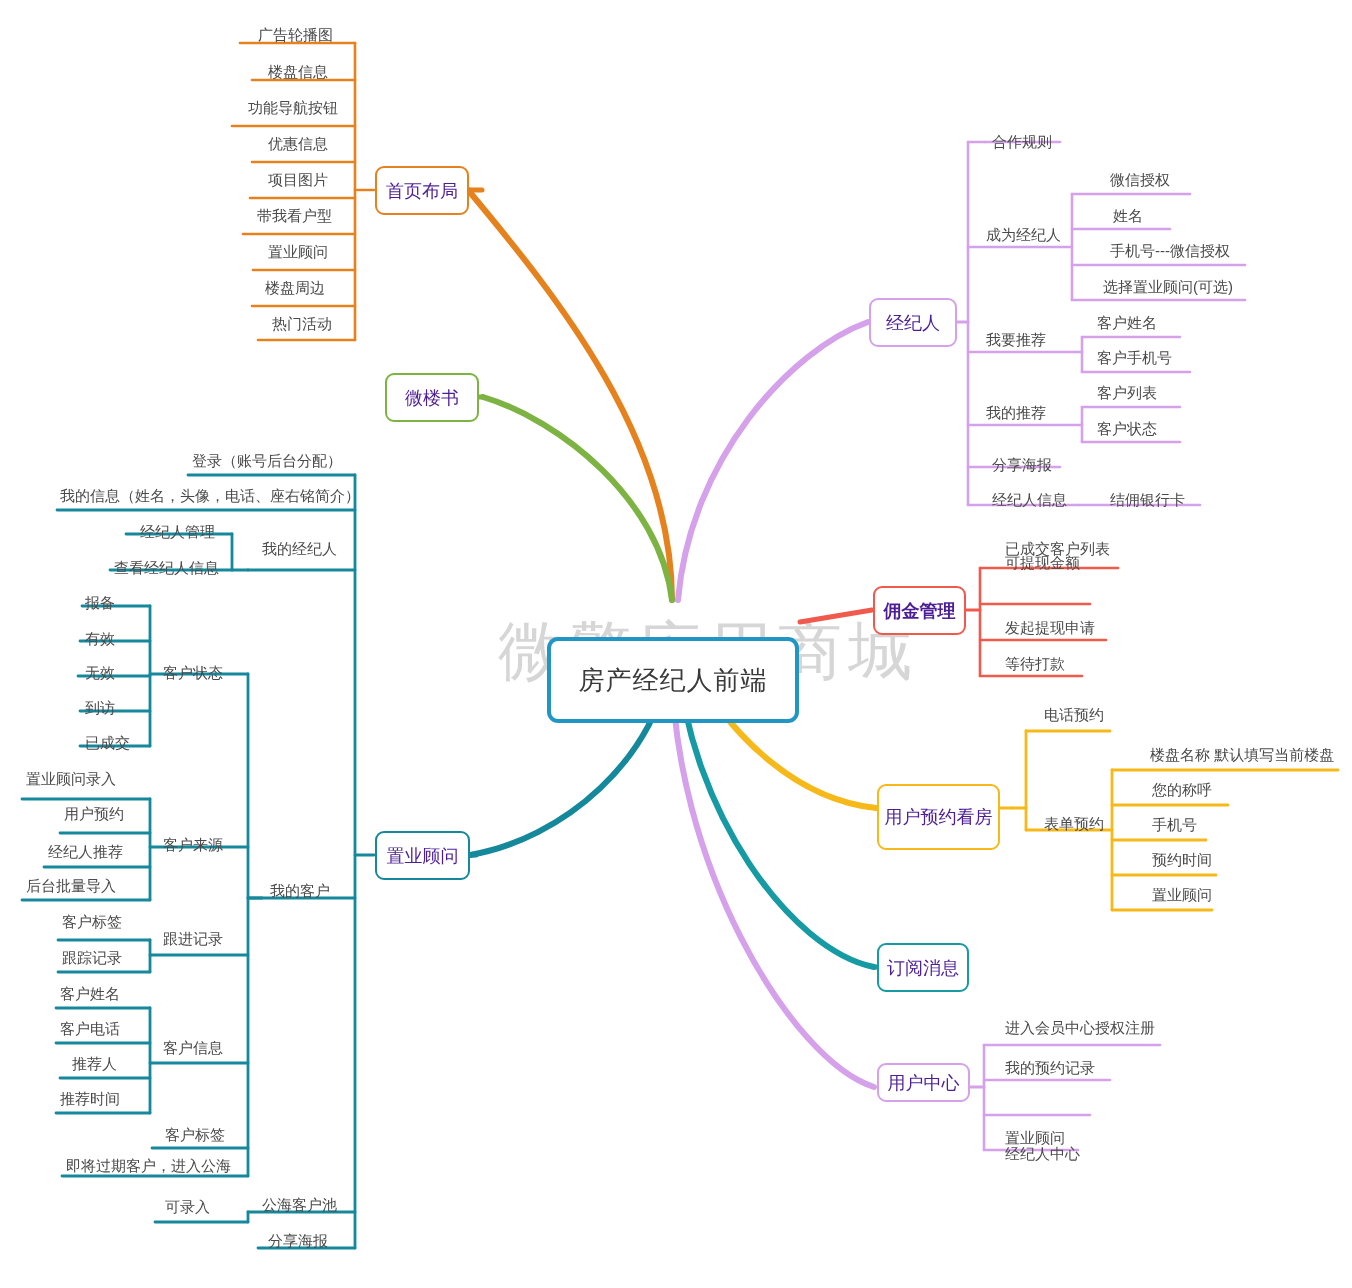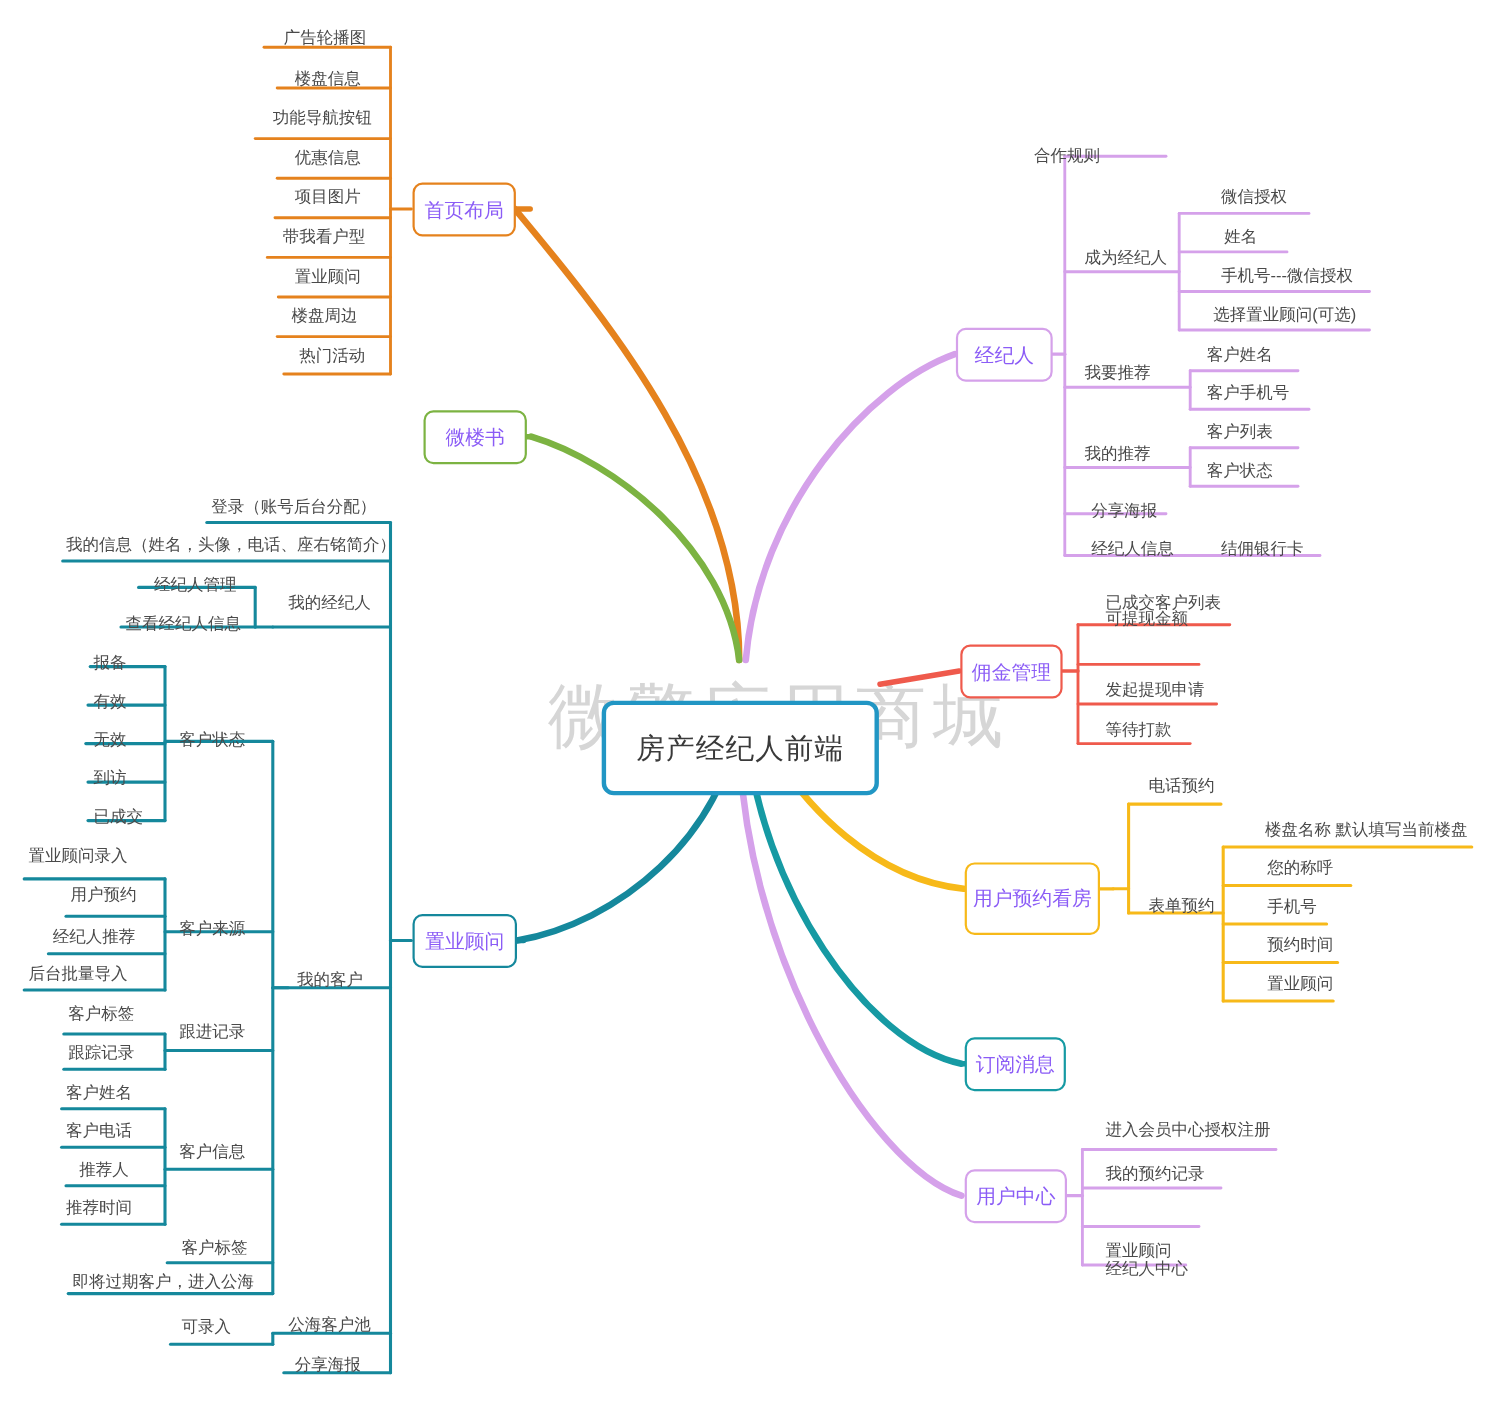--- a/index.html
+++ b/index.html
@@ -36,21 +36,21 @@
   
   .node {
     position: absolute;
     box-sizing: border-box;
     background: #ffffff;
     border-radius: 9px;
     display: flex;
     align-items: center;
     justify-content: center;
     white-space: nowrap;
-    color: #8b5cf6;
+    color: #4c1d95;
   }
   .node.root {
     border: 4px solid #2196c4;
     border-radius: 11px;
     font-size: 26px;
     color: #3a3a3a;
     letter-spacing: 1px;
   }
   .node.branch {
     border: 2.5px solid #888;
@@ -239,33 +239,33 @@
   </div>
 
   <div class="node branch c-teal" style="left:375px; top:831px; width:95px; height:49px;">
     <span>置业顾问</span>
   </div>
 
   <div class="node branch c-purple" style="left:869px; top:298px; width:88px; height:49px;">
     <span>经纪人</span>
   </div>
 
-  <div class="node branch c-red" style="left:873px; top:586px; width:93px; height:49px;">
+  <div class="node branch c-red" style="left:873px; top:586px; width:93px; height:49px;font-weight:bold;">
     <span>佣金管理</span>
   </div>
 
   <div class="node branch c-yellow" style="left:877px; top:784px; width:123px; height:66px;">
     <span>用户预约看房</span>
   </div>
 
   <div class="node branch c-teal2" style="left:877px; top:943px; width:92px; height:49px;">
     <span>订阅消息</span>
   </div>
 
-  <div class="node branch c-purple" style="left:877px; top:1063px; width:93px; height:49px;">
+  <div class="node branch c-purple" style="left:877px; top:1063px; width:93px; height:39px;">
     <span>用户中心</span>
   </div>
 
   <div class="leaf" style="left:258px; top:26px;">广告轮播图</div>
   <div class="leaf" style="left:268px; top:63px;">楼盘信息</div>
   <div class="leaf" style="left:248px; top:99px;">功能导航按钮</div>
   <div class="leaf" style="left:268px; top:135px;">优惠信息</div>
   <div class="leaf" style="left:268px; top:171px;">项目图片</div>
   <div class="leaf" style="left:257px; top:207px;">带我看户型</div>
   <div class="leaf" style="left:268px; top:243px;">置业顾问</div>
@@ -303,21 +303,21 @@
   <div class="leaf" style="left:72px; top:1055px;text-align:center;">推荐人</div>
   <div class="leaf" style="left:60px; top:1090px;">推荐时间</div>
 
   <div class="leaf" style="left:165px; top:1126px;">客户标签</div>
   <div class="leaf" style="left:66px; top:1157px;">即将过期客户，进入公海</div>
 
   <div class="leaf" style="left:262px; top:1196px;">公海客户池</div>
   <div class="leaf" style="left:165px; top:1198px;">可录入</div>
   <div class="leaf" style="left:268px; top:1232px;">分享海报</div>
 
-  <div class="leaf" style="left:940px; top:133px;">合作规则</div>
+  <div class="leaf" style="left:992px; top:133px;">合作规则</div>
   <div class="leaf" style="left:986px; top:226px;">成为经纪人</div>
   <div class="leaf" style="left:1110px; top:171px;">微信授权</div>
   <div class="leaf" style="left:1113px; top:207px;">姓名</div>
   <div class="leaf" style="left:1110px; top:242px;">手机号---微信授权</div>
   <div class="leaf" style="left:1103px; top:278px;">选择置业顾问(可选)</div>
 
   <div class="leaf" style="left:986px; top:331px;">我要推荐</div>
   <div class="leaf" style="left:1097px; top:314px;">客户姓名</div>
   <div class="leaf" style="left:1097px; top:349px;">客户手机号</div>
 

